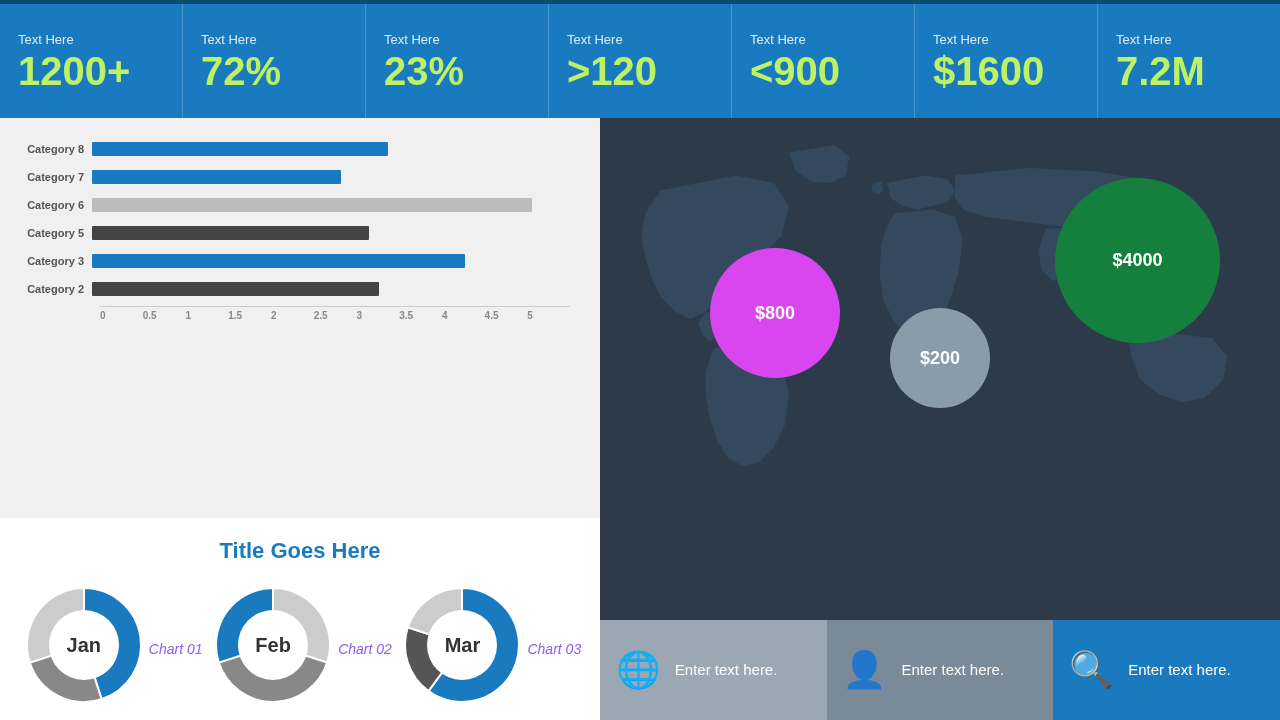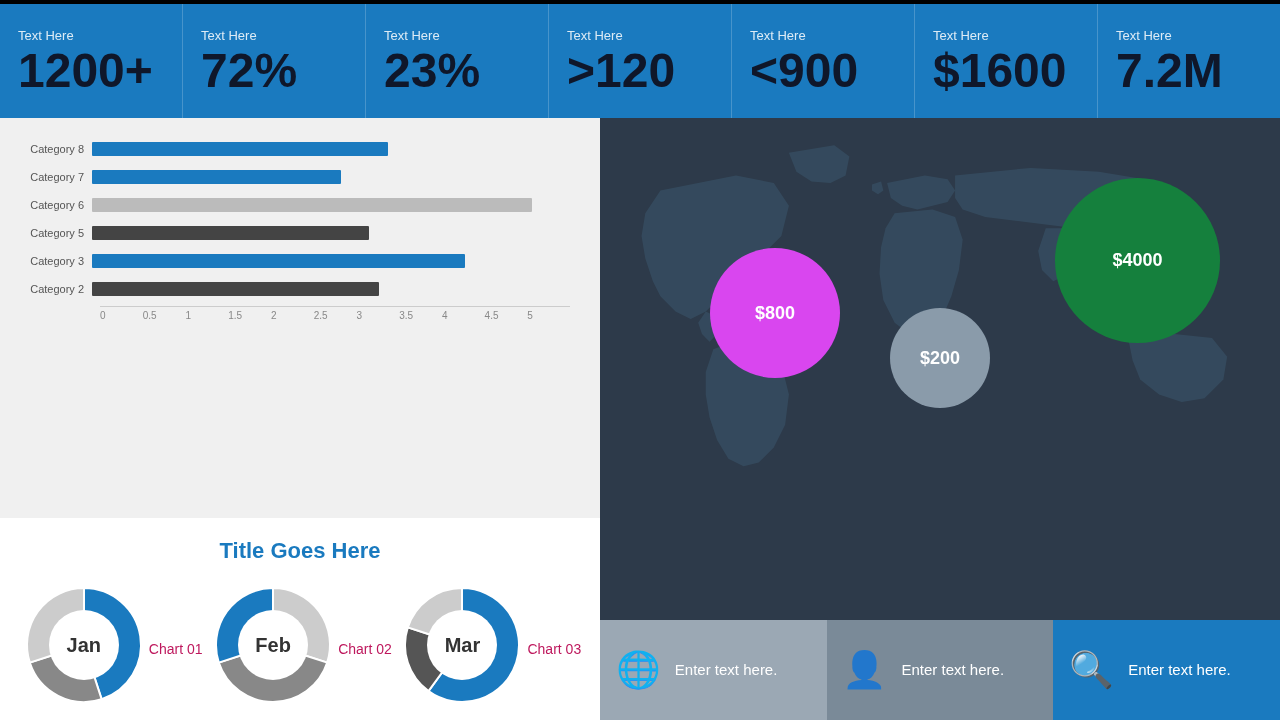--- a/index.html
+++ b/index.html
@@ -3,43 +3,43 @@
   <meta charset="utf-8">
   <style>
     * { margin: 0; padding: 0; box-sizing: border-box; }
     body { width: 1280px; height: 720px; overflow: hidden; font-family: 'Segoe UI', Arial, sans-serif; background: #fff; }
 
     
     #stats-bar {
       display: flex;
       background: #1a7abf;
       height: 118px;
-      border-top: 4px solid #000000;
+      border-top: 4px solid #0c4a6e;
     }
     .stat-item {
       flex: 1;
       display: flex;
       flex-direction: column;
       justify-content: center;
       align-items: flex-start;
       padding: 10px 18px;
       border-right: 1px solid rgba(255,255,255,0.2);
       color: #fff;
     }
     .stat-item:last-child { border-right: none; }
     .stat-label {
       font-size: 13px;
       font-weight: 400;
       color: rgba(255,255,255,0.85);
       margin-bottom: 4px;
     }
     .stat-value {
-      font-size: 48px;
+      font-size: 40px;
       font-weight: 700;
-      color: #0f172a;
+      color: #bef264;
       line-height: 1;
     }
 
     
     #main-content {
       display: flex;
       height: 602px;
     }
 
     
@@ -53,20 +53,21 @@
     
     #bar-chart-section {
       background: #f0f0f0;
       padding: 20px 30px 10px 20px;
       flex: 1;
     }
     .bar-chart-container {
       width: 100%;
       height: 240px;
       position: relative;
+      font-weight: bold;
     }
     .bar-row {
       display: flex;
       align-items: center;
       margin-bottom: 6px;
       height: 22px;
     }
     .bar-label {
       width: 72px;
       font-size: 11px;
@@ -141,21 +142,22 @@
       top: 50%;
       left: 50%;
       transform: translate(-50%, -50%);
       font-size: 20px;
       font-weight: 700;
       color: #333;
     }
     .donut-label {
       margin-top: 8px;
       font-size: 14px;
-      color: #be185d;
+      color: #8b5cf6;
+      font-style: italic;
     }
 
     
     #right-panel {
       flex: 1;
       background: #2d3a4a;
       display: flex;
       flex-direction: column;
       position: relative;
     }

